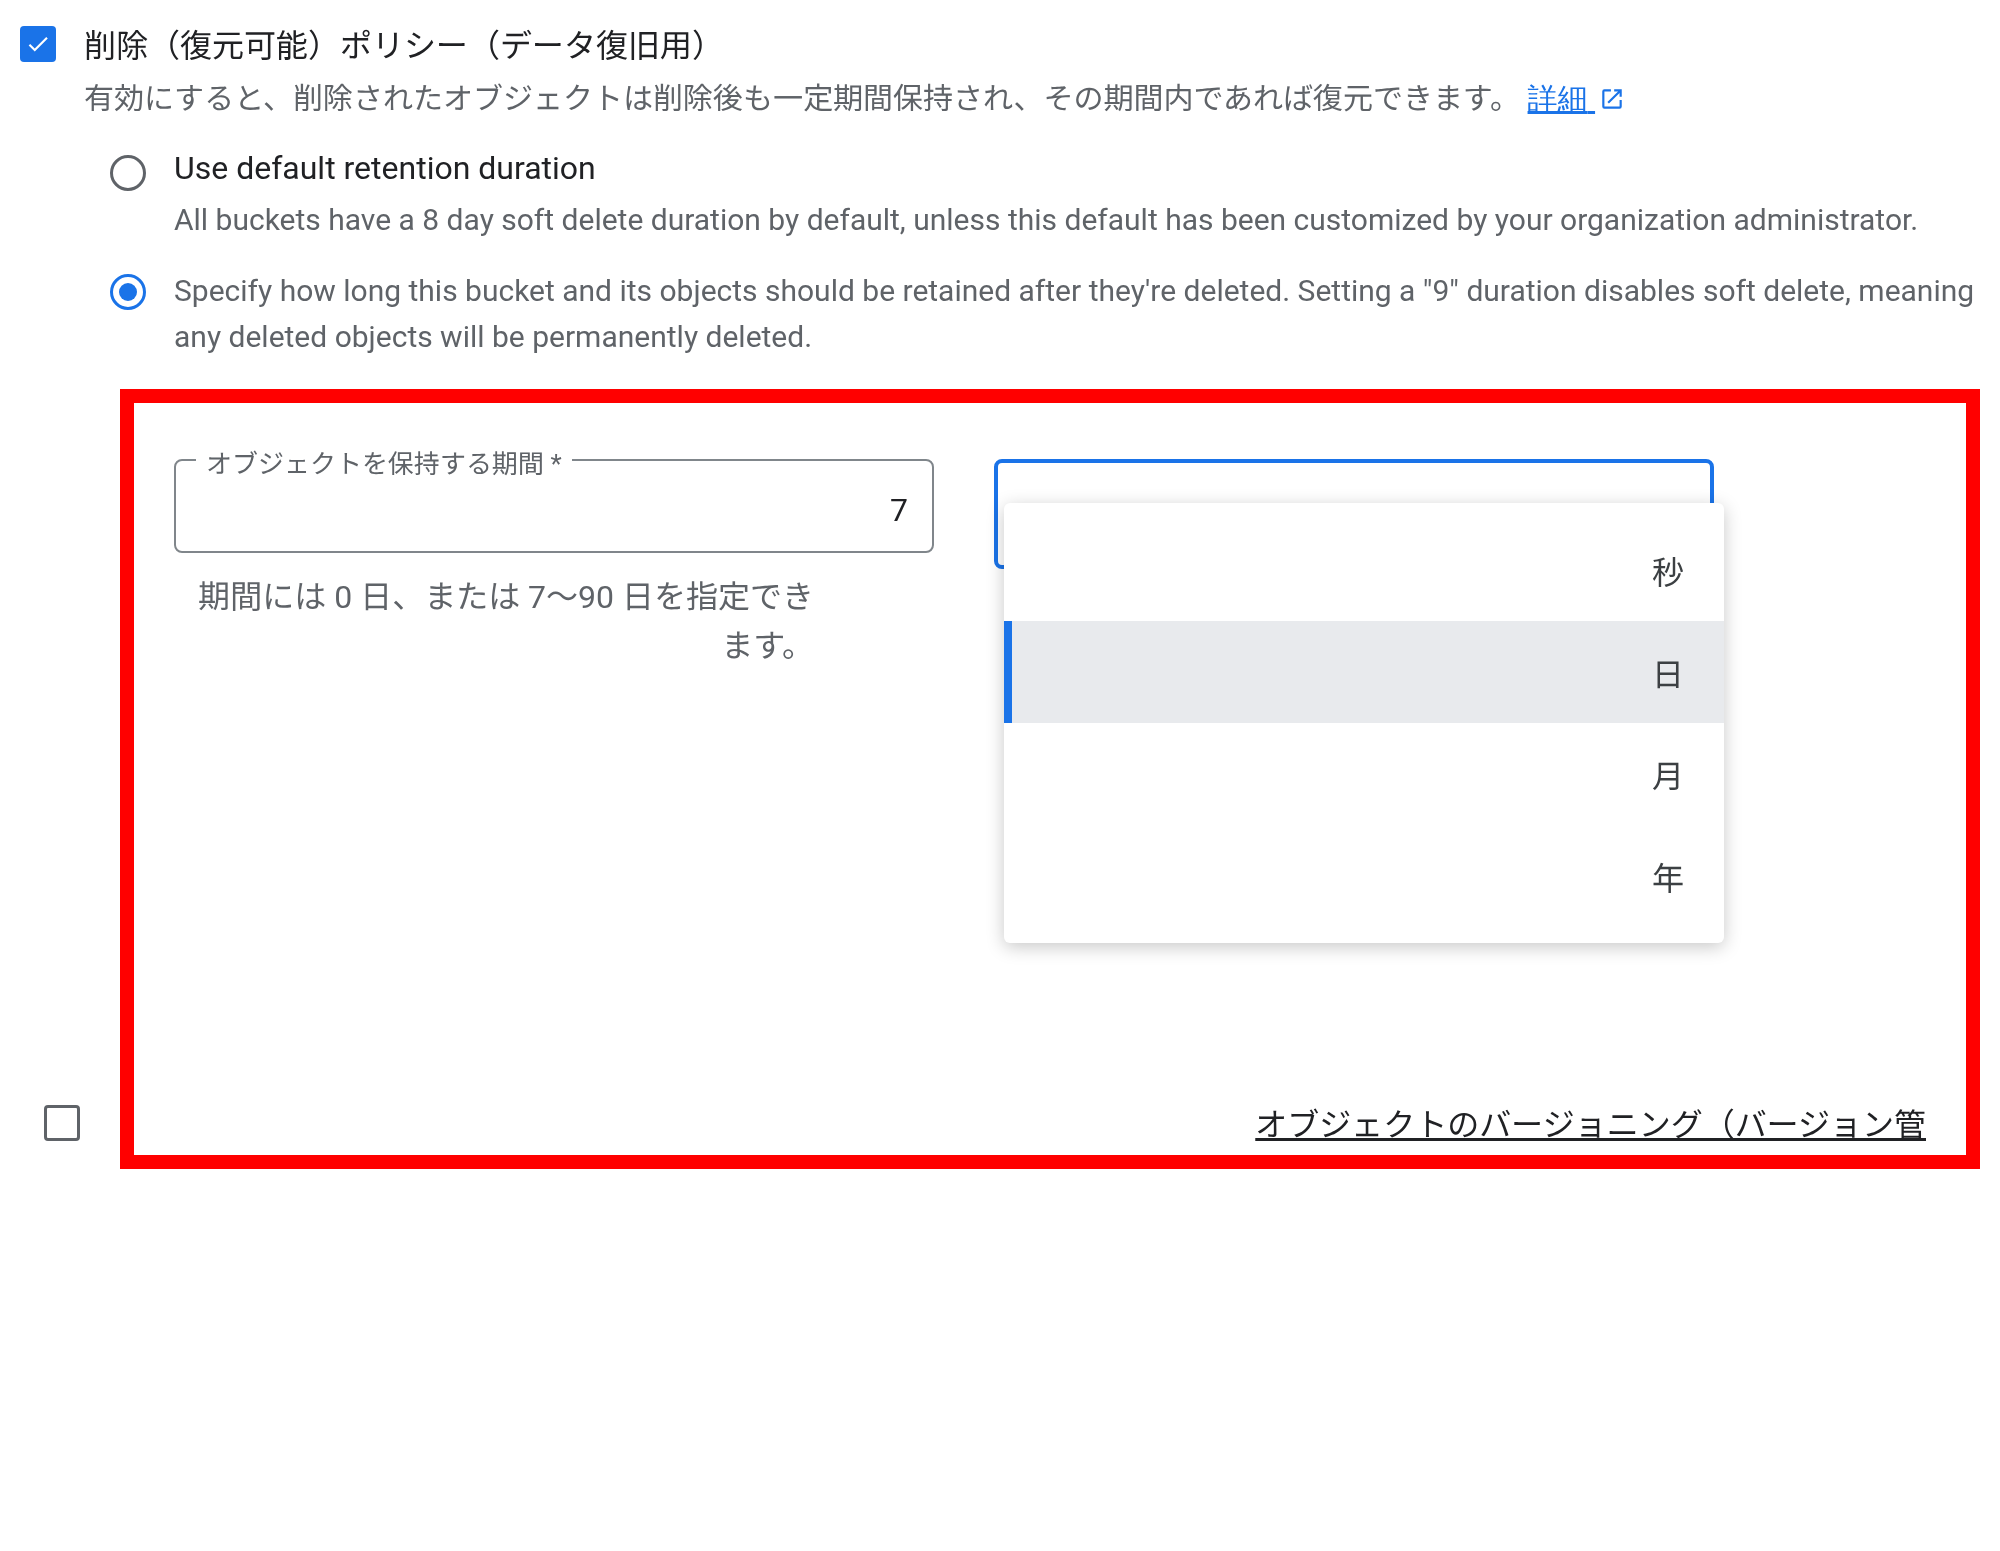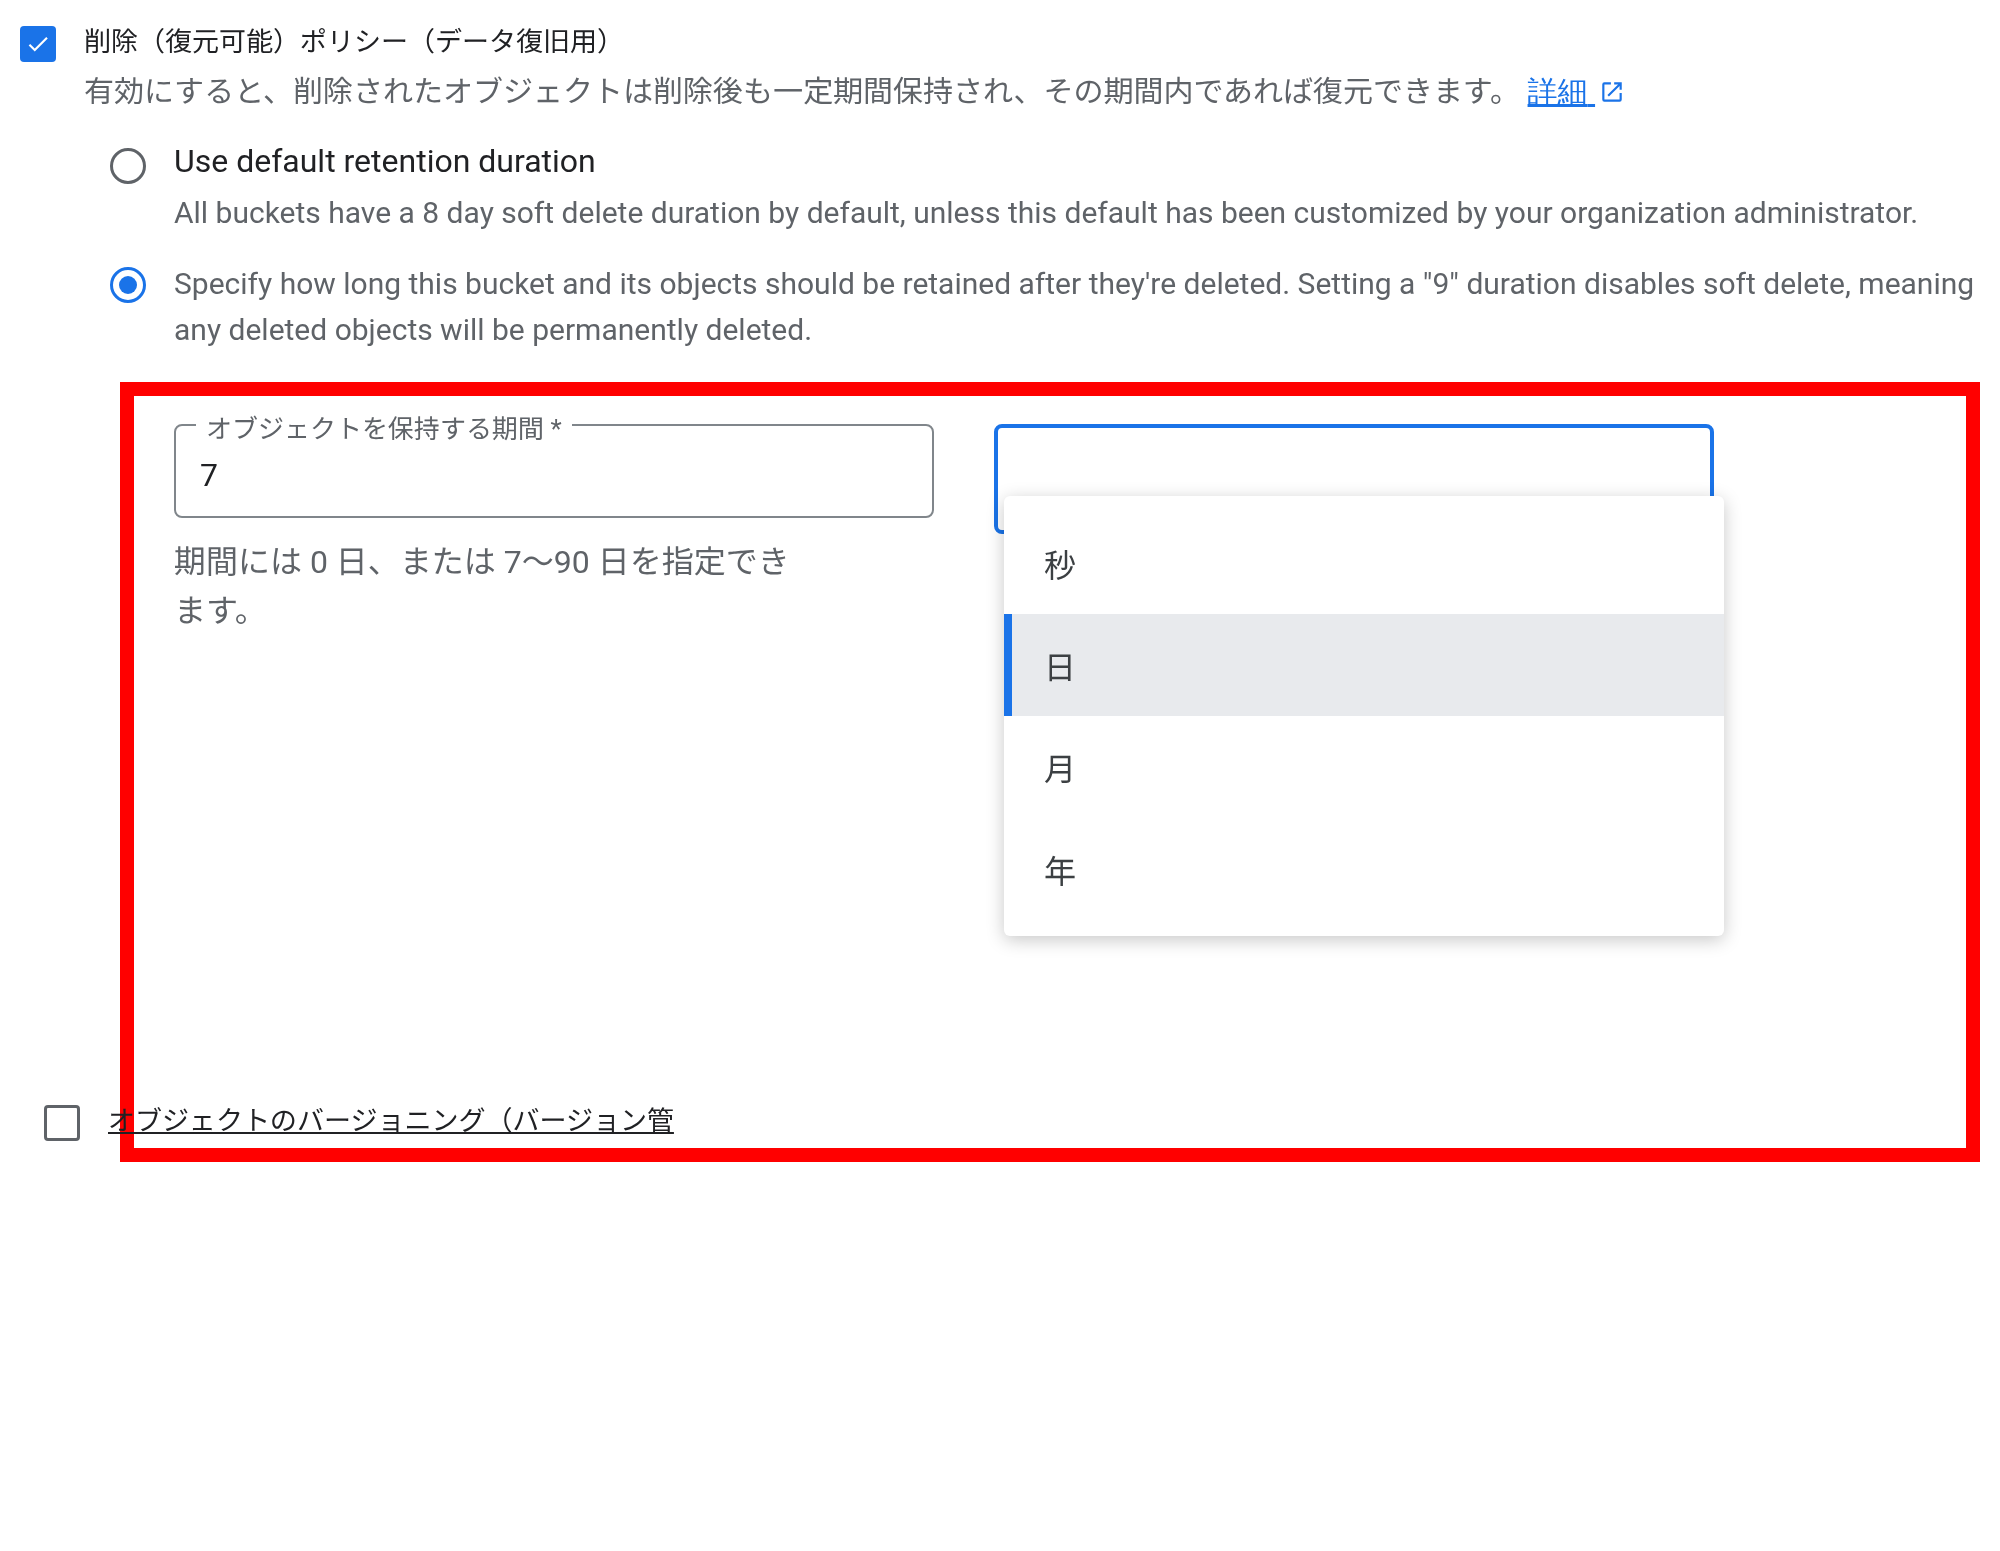--- a/index.html
+++ b/index.html
@@ -27,33 +27,34 @@
     border: 3px solid #5f6368; background: #fff;
     display: flex; align-items: center; justify-content: center;
     cursor: pointer;
   }
   .radio.selected { border-color: #1a73e8; }
   .radio.selected::after {
     content: ""; width: 18px; height: 18px; border-radius: 50%;
     background: #1a73e8;
   }
   .content { flex: 1 1 auto; }
-  .title { font-size: 27px; color: #202124; margin-bottom: 10px; }
+  .title { font-size: 32px; color: #202124; margin-bottom: 10px; }
   .title.sub { font-size: 32px; }
   .desc { font-size: 30px; color: #5f6368; line-height: 1.55; }
   .link { color: #1a73e8; text-decoration: underline; cursor: pointer; font-family: Liberation Serif, serif; }
   .ext-icon { display: inline-block; vertical-align: middle; margin-left: 4px; }
   .nested { padding-left: 90px; }
   .highlight-box {
     position: relative;
     border: 14px solid #ff0000;
     margin-left: 100px;
     margin-top: 28px;
-    padding: 28px 40px 0 40px;
+    padding: 56px 40px 0 40px;
     min-height: 780px;
+    text-align: right;
   }
   .field-wrap { display: flex; gap: 60px; align-items: flex-start; }
   .text-field {
     position: relative;
     width: 760px;
   }
   .tf-border {
     border: 2px solid #80868b;
     border-radius: 8px;
     padding: 30px 24px 22px 24px;

